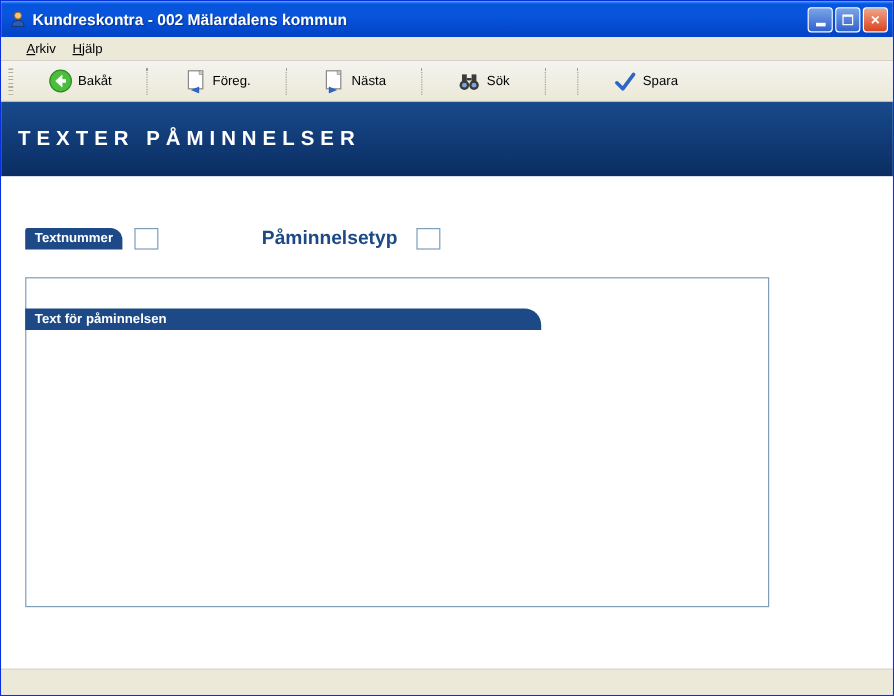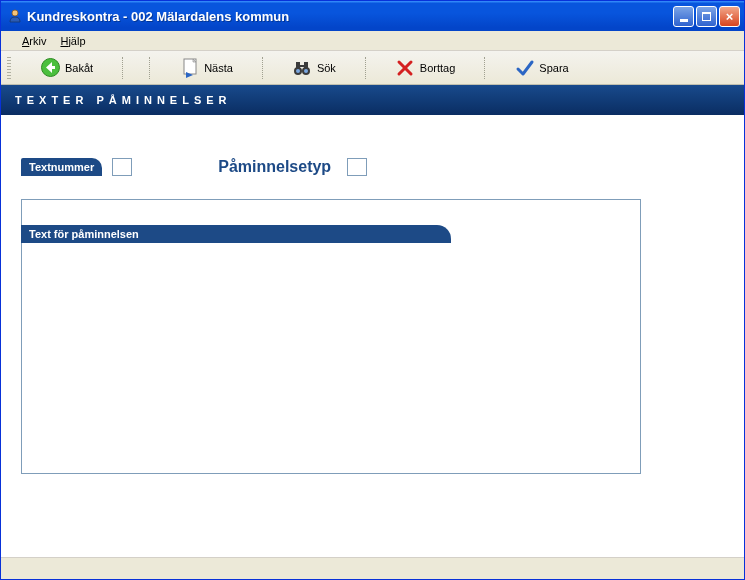--- a/index.html
+++ b/index.html
@@ -97,23 +97,23 @@
     cursor: pointer;
     border: 1px solid transparent;
   }
   .tb-label { color: #000; }
   .tb-icon { width:21px; height:21px; display:flex; align-items:center; justify-content:center; }
 
   .section-header {
     background: linear-gradient(to bottom, #184a8c, #0a2d62);
     color: #fff;
     font-weight: bold;
-    font-size: 11px;
+    font-size: 17px;
     letter-spacing: 5px;
-    padding: 9px 14px;
+    padding: 21px 14px;
   }
 
   .content {
     flex: 1;
     background: #fff;
     padding: 40px 20px 20px 20px;
     position: relative;
   }
 
   .field-row {
@@ -216,20 +216,30 @@
         <svg width="21" height="21" viewBox="0 0 21 21">
           <circle cx="10.5" cy="10.5" r="9" fill="#4bbf3d" stroke="#2d8a22" stroke-width="1"></circle>
           <path d="M12 5 L6 10.5 L12 16 L12 12 L15 12 L15 9 L12 9 Z" fill="#fff"></path>
         </svg>
       </span>
       <span class="tb-label">Bakåt</span>
     </div>
 
     <div class="tb-sep"></div>
 
+    <div class="tb-btn">
+      <span class="tb-icon">
+        <svg width="18" height="20" viewBox="0 0 18 20">
+          <rect x="3" y="1" width="12" height="15" fill="#fff" stroke="#888" stroke-width="1"></rect>
+          <path d="M12 1 L15 4 L12 4 Z" fill="#ddd" stroke="#888" stroke-width="0.6"></path>
+          <polygon points="12,14 5,17 12,20" fill="#2b66c4"></polygon>
+        </svg>
+      </span>
+      <span class="tb-label">Föreg.</span>
+    </div>
 
     <div class="tb-sep"></div>
 
     <div class="tb-btn">
       <span class="tb-icon">
         <svg width="18" height="20" viewBox="0 0 18 20">
           <rect x="3" y="1" width="12" height="15" fill="#fff" stroke="#888" stroke-width="1"></rect>
           <path d="M12 1 L15 4 L12 4 Z" fill="#ddd" stroke="#888" stroke-width="0.6"></path>
           <polygon points="5,14 12,17 5,20" fill="#2b66c4"></polygon>
         </svg>
@@ -249,29 +259,20 @@
           <rect x="4" y="3" width="4" height="7" fill="#3b3b3b"></rect>
           <rect x="12" y="3" width="4" height="7" fill="#3b3b3b"></rect>
           <rect x="8" y="6" width="4" height="2" fill="#3b3b3b"></rect>
         </svg>
       </span>
       <span class="tb-label">Sök</span>
     </div>
 
     <div class="tb-sep"></div>
 
-    <div class="tb-btn">
-      <span class="tb-icon">
-        <svg width="18" height="18" viewBox="0 0 18 18">
-          <line x1="3" y1="3" x2="15" y2="15" stroke="#d42020" stroke-width="3" stroke-linecap="round"></line>
-          <line x1="15" y1="3" x2="3" y2="15" stroke="#d42020" stroke-width="3" stroke-linecap="round"></line>
-        </svg>
-      </span>
-      <span class="tb-label">Borttag</span>
-    </div>
 
     <div class="tb-sep"></div>
 
     <div class="tb-btn">
       <span class="tb-icon">
         <svg width="20" height="18" viewBox="0 0 20 18">
           <path d="M3 10 L8 15 L17 3" stroke="#2b66c4" stroke-width="3" fill="none" stroke-linecap="round" stroke-linejoin="round"></path>
         </svg>
       </span>
       <span class="tb-label">Spara</span>

